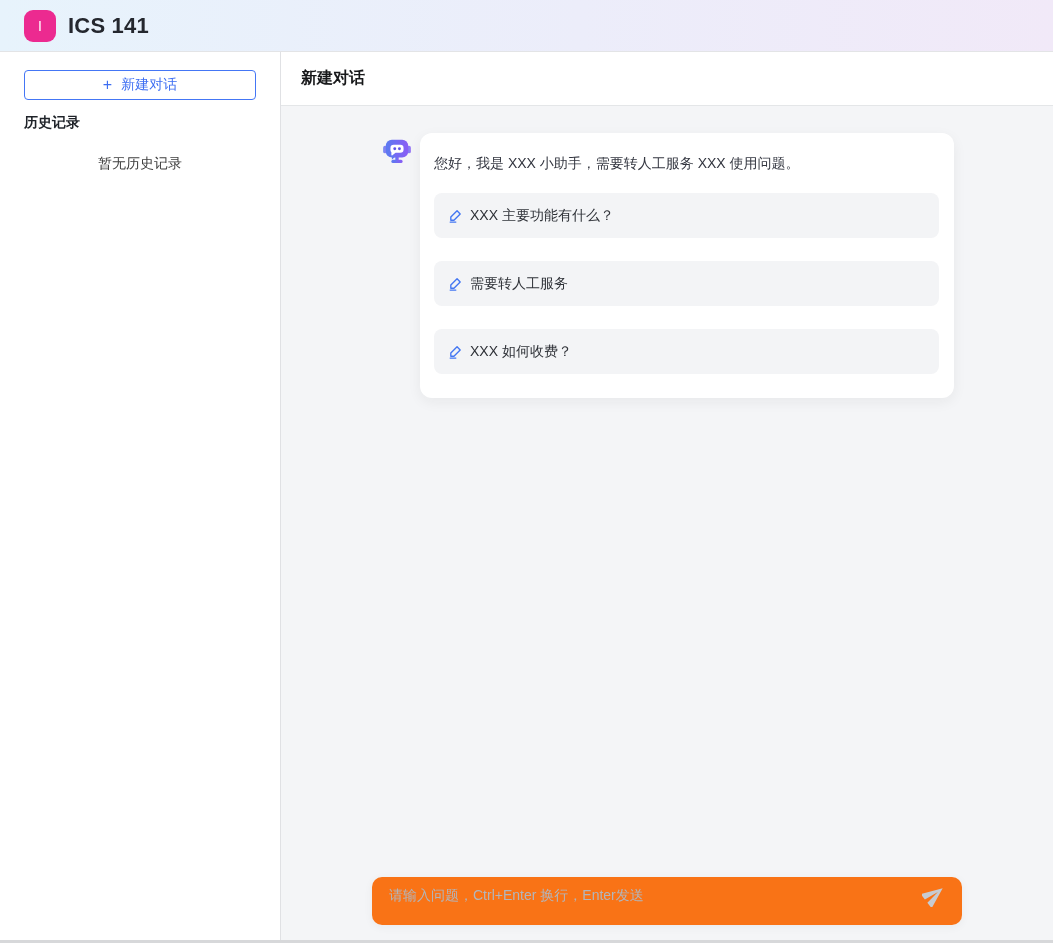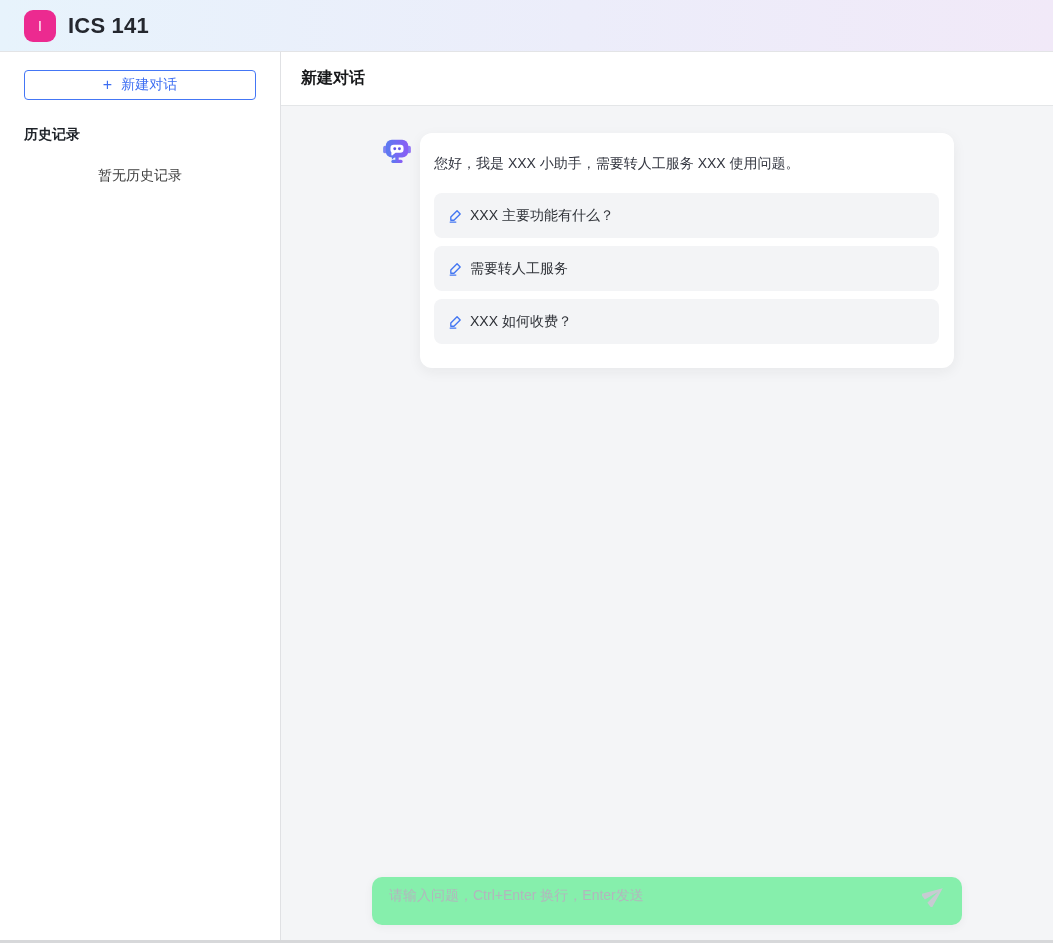--- a/index.html
+++ b/index.html
@@ -59,21 +59,21 @@
     font-size: 14px;
     display: flex;
     align-items: center;
     justify-content: center;
     gap: 9px;
     cursor: pointer;
     font-family: inherit;
   }
   .plus-icon { font-size: 16px; line-height: 1; font-weight: 400; margin-top: -1px; }
   .history-title {
-    margin-top: 26px;
+    margin-top: 14px;
     font-size: 14px;
     font-weight: 600;
     color: #1f2329;
   }
   .history-empty {
     margin-top: 23px;
     text-align: center;
     font-size: 14px;
     color: #404040;
   }
@@ -111,21 +111,21 @@
     background: #ffffff;
     border-radius: 12px;
     box-shadow: 0 4px 14px rgba(31, 35, 41, 0.06);
     padding: 20px 15px 24px 14px;
   }
   .greeting-text {
     font-size: 14px;
     color: #333640;
     line-height: 20px;
   }
-  .suggestion-list { margin-top: 20px; display: flex; flex-direction: column; gap: 8px; }
+  .suggestion-list { margin-top: 20px; display: flex; flex-direction: column; gap: 23px; }
   .suggestion-item {
     height: 45px;
     background: #f3f4f6;
     border-radius: 8px;
     display: flex;
     align-items: center;
     padding: 0 12px 0 14px;
     gap: 7px;
     cursor: pointer;
     border: none;
@@ -136,21 +136,21 @@
   .suggestion-label { font-size: 14px; color: #2f3238; }
 
   
   .input-bar {
     position: absolute;
     bottom: 18px;
     left: 50%;
     transform: translateX(-50%);
     width: 590px;
     height: 48px;
-    background: #86efac;
+    background: #f97316;
     border-radius: 10px;
     box-shadow: 0 2px 10px rgba(31, 35, 41, 0.05);
     display: flex;
     align-items: center;
     padding: 0 14px 13px 17px;
   }
   .chat-input {
     flex: 1;
     border: none;
     outline: none;

